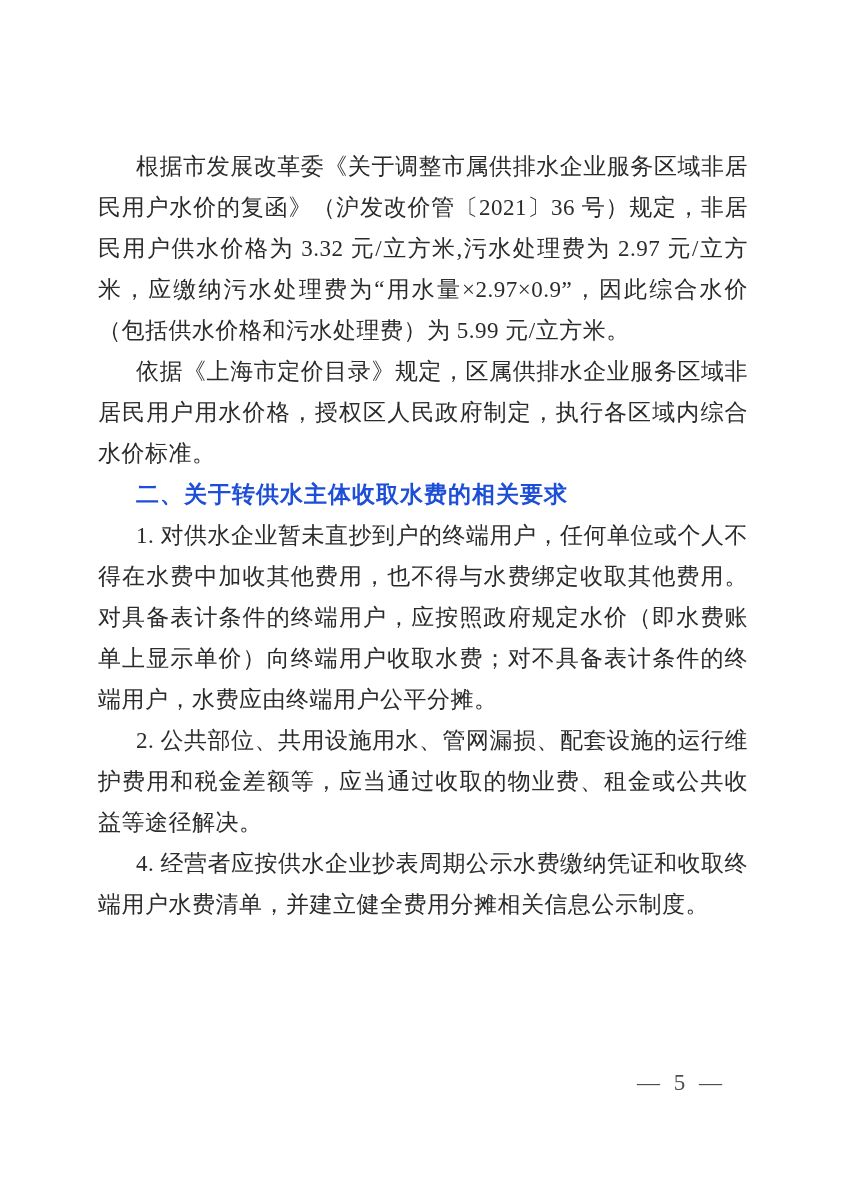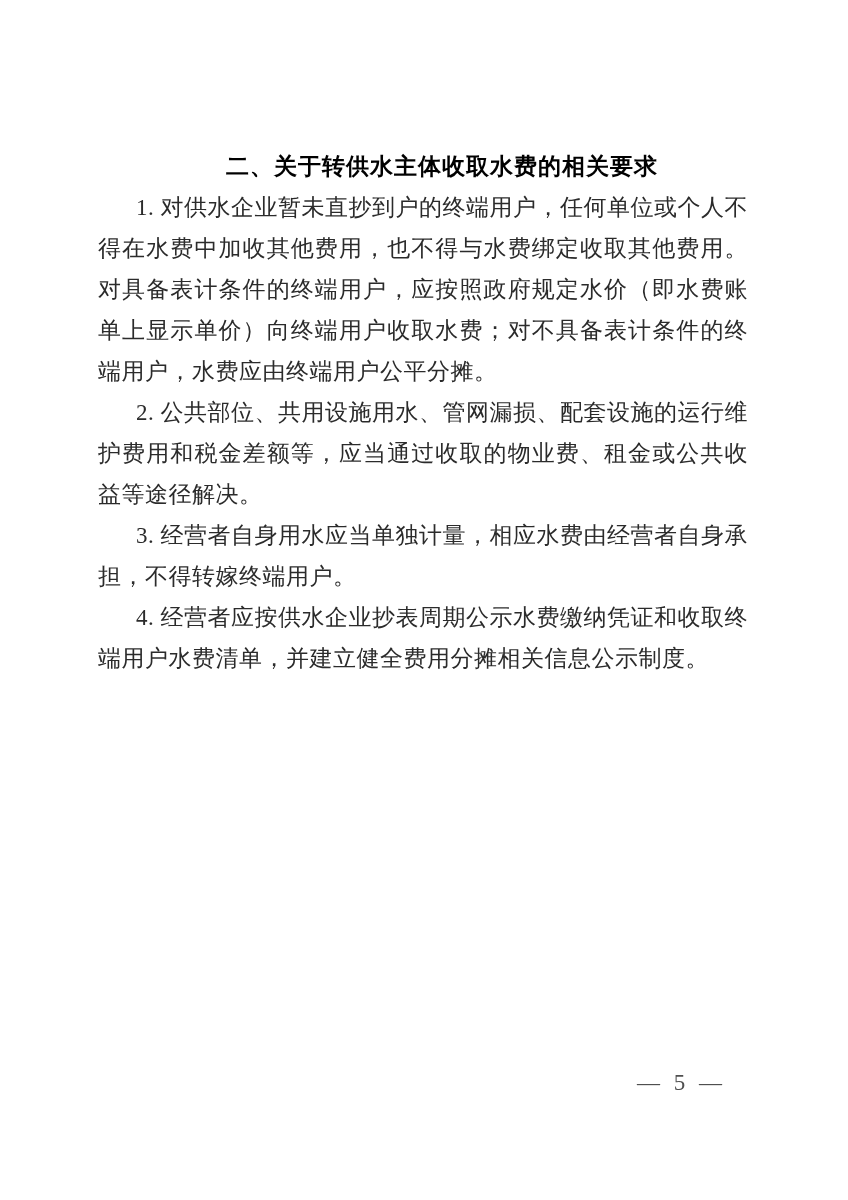--- a/index.html
+++ b/index.html
@@ -27,40 +27,41 @@
     line-height: 41px;
     color: #2b2b2b;
     text-align: justify;
     text-indent: 38px;
     letter-spacing: 0.5px;
     word-break: break-all;
   }
   .para.heading {
     font-family: "Liberation Sans", "DejaVu Sans", sans-serif;
     font-weight: 700;
-    color: #000000;
-    text-align: center;
+    color: #1d4ed8;
+    text-align: left;
     letter-spacing: 1px;
   }
   .page-number {
     position: absolute;
     top: 1068px;
     right: 122px;
     font-size: 23px;
     line-height: 30px;
     color: #4f4f4f;
     letter-spacing: 4px;
     white-space: nowrap;
   }
 </style>
 </head>
 <body>
 
 <div class="page">
   <div class="content">
+    <p class="para">根据市发展改革委《关于调整市属供排水企业服务区域非居民用户水价的复函》（沪发改价管〔2021〕36 号）规定，非居民用户供水价格为 3.32 元/立方米,污水处理费为 2.97 元/立方米，应缴纳污水处理费为“用水量×2.97×0.9”，因此综合水价（包括供水价格和污水处理费）为 5.99 元/立方米。</p>
+    <p class="para">依据《上海市定价目录》规定，区属供排水企业服务区域非居民用户用水价格，授权区人民政府制定，执行各区域内综合水价标准。</p>
     <p class="para heading">二、关于转供水主体收取水费的相关要求</p>
     <p class="para">1. 对供水企业暂未直抄到户的终端用户，任何单位或个人不得在水费中加收其他费用，也不得与水费绑定收取其他费用。对具备表计条件的终端用户，应按照政府规定水价（即水费账单上显示单价）向终端用户收取水费；对不具备表计条件的终端用户，水费应由终端用户公平分摊。</p>
     <p class="para">2. 公共部位、共用设施用水、管网漏损、配套设施的运行维护费用和税金差额等，应当通过收取的物业费、租金或公共收益等途径解决。</p>
-    <p class="para">3. 经营者自身用水应当单独计量，相应水费由经营者自身承担，不得转嫁终端用户。</p>
     <p class="para">4. 经营者应按供水企业抄表周期公示水费缴纳凭证和收取终端用户水费清单，并建立健全费用分摊相关信息公示制度。</p>
   </div>
   <div class="page-number">— 5 —</div>
 </div>
 
 </body></html>

